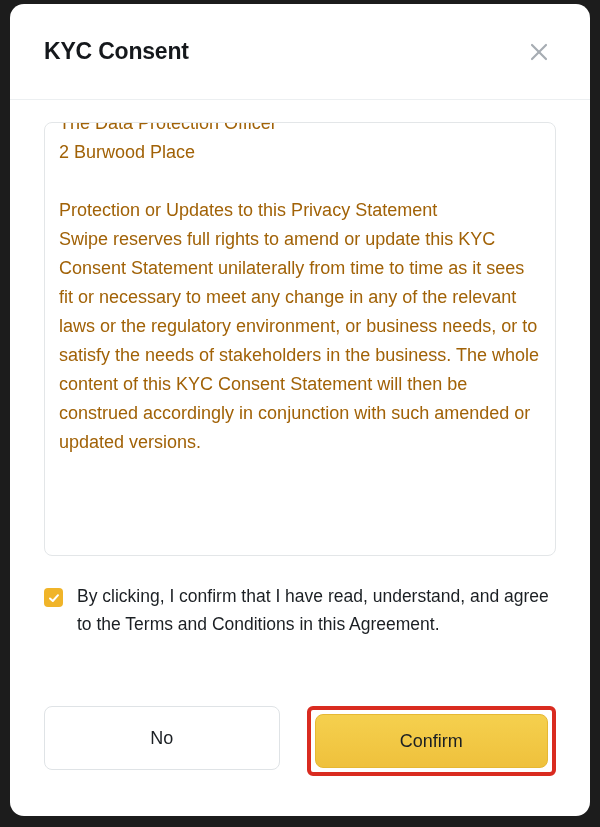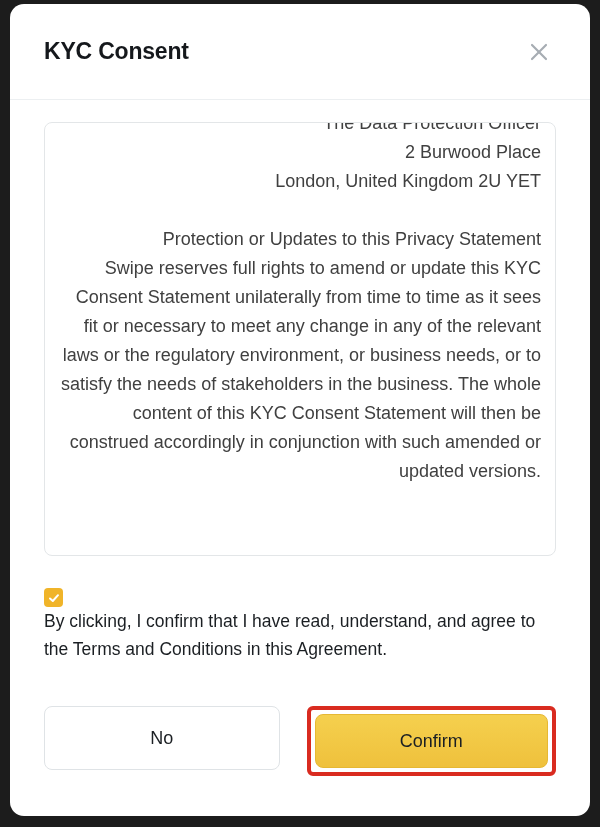--- a/index.html
+++ b/index.html
@@ -71,31 +71,29 @@
   .terms-scroll {
     position: absolute;
     left: 14px;
     right: 14px;
     top: -14px;
   }
   .terms-p {
     margin: 0;
     font-size: 18px;
     line-height: 29px;
-    color: #404040;
-    text-align: right;
+    color: #a16207;
   }
   .terms-p.addr { margin: 0; }
   .terms-gap { height: 29px; }
   .consent-row {
     display: flex;
     align-items: flex-start;
     margin-top: 26px;
     padding-right: 6px;
-    flex-direction: column;
   }
   .checkbox {
     flex: 0 0 auto;
     width: 19px;
     height: 19px;
     border-radius: 4px;
     background: #f0b429;
     margin-top: 6px;
     margin-right: 14px;
     display: flex;
@@ -162,21 +160,20 @@
         </svg>
       </div>
     </div>
 
     <div class="modal-body">
 
       <div class="terms-box">
         <div class="terms-scroll">
           <p class="terms-p addr">The Data Protection Officer</p>
           <p class="terms-p addr">2 Burwood Place</p>
-          <p class="terms-p addr">London, United Kingdom 2U YET</p>
           <div class="terms-gap"></div>
           <p class="terms-p">Protection or Updates to this Privacy Statement</p>
           <p class="terms-p">Swipe reserves full rights to amend or update this KYC Consent Statement unilaterally from time to time as it sees fit or necessary to meet any change in any of the relevant laws or the regulatory environment, or business needs, or to satisfy the needs of stakeholders in the business. The whole content of this KYC Consent Statement will then be construed accordingly in conjunction with such amended or updated versions.</p>
         </div>
       </div>
 
       <div class="consent-row">
         <div class="checkbox">
           <svg width="12" height="12" viewBox="0 0 12 12" fill="none" stroke="#ffffff" stroke-width="2" stroke-linecap="round" stroke-linejoin="round">
             <polyline points="2,6.5 4.8,9 10,3.2"></polyline>

